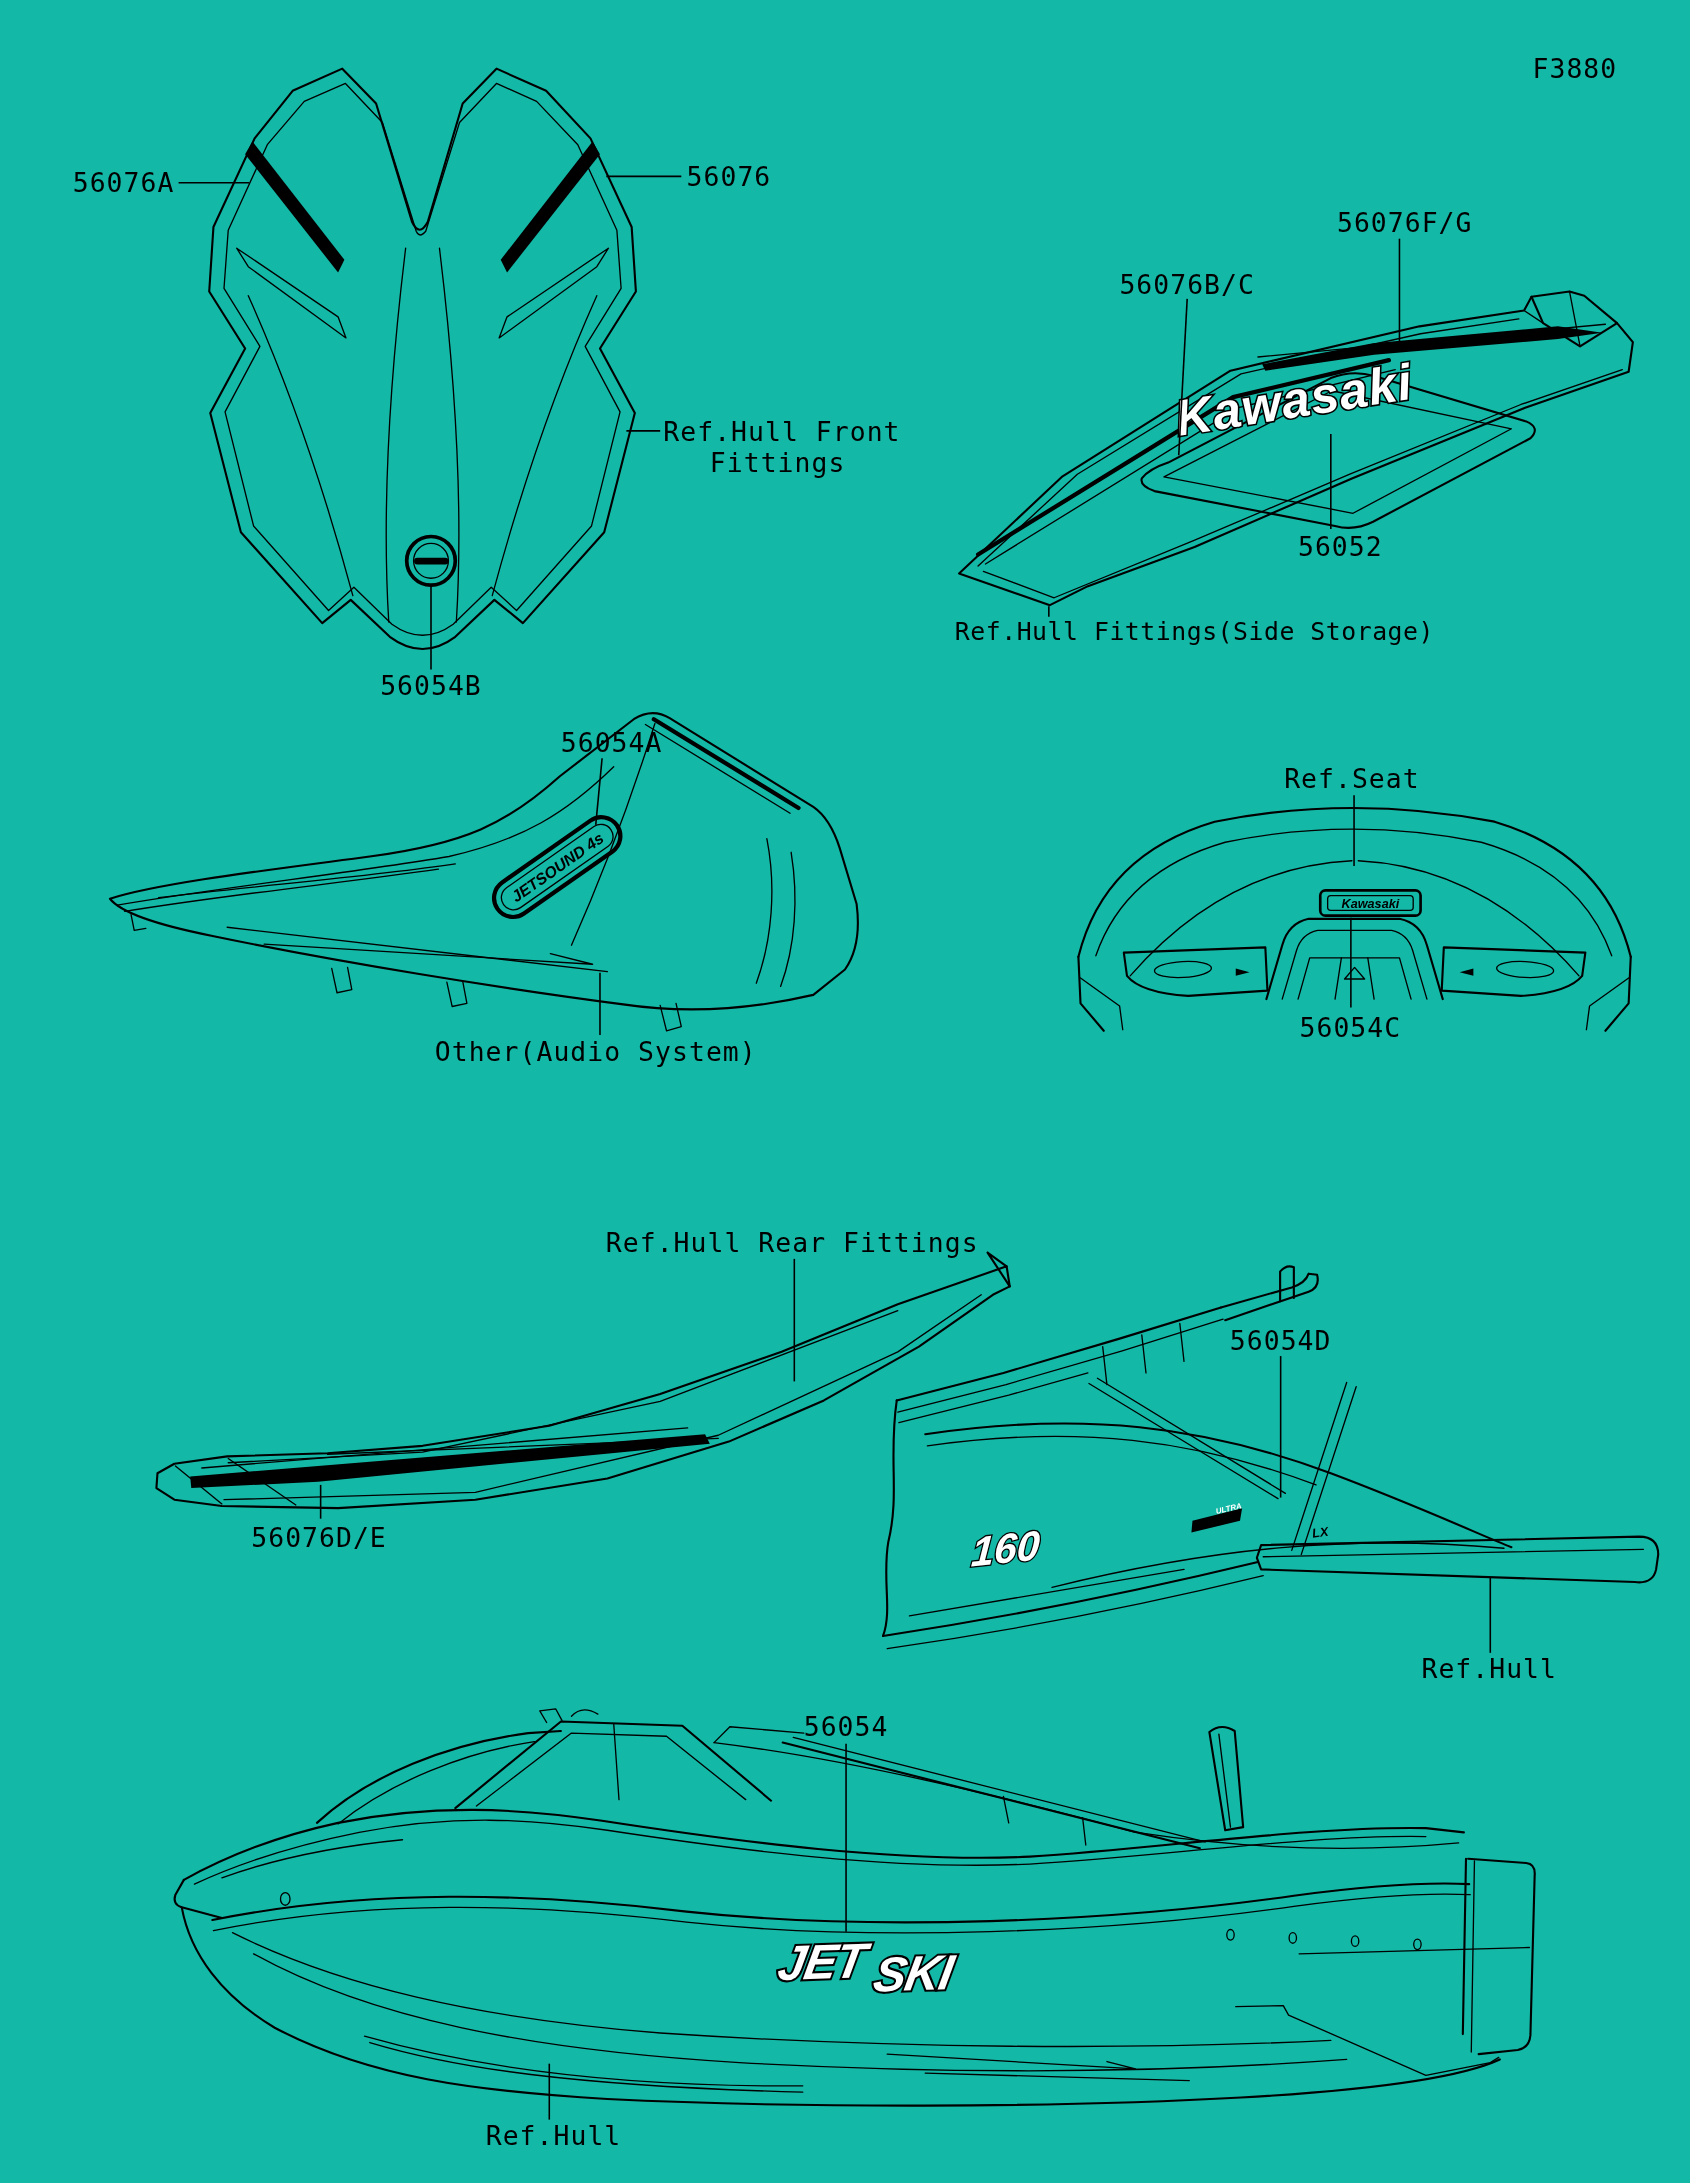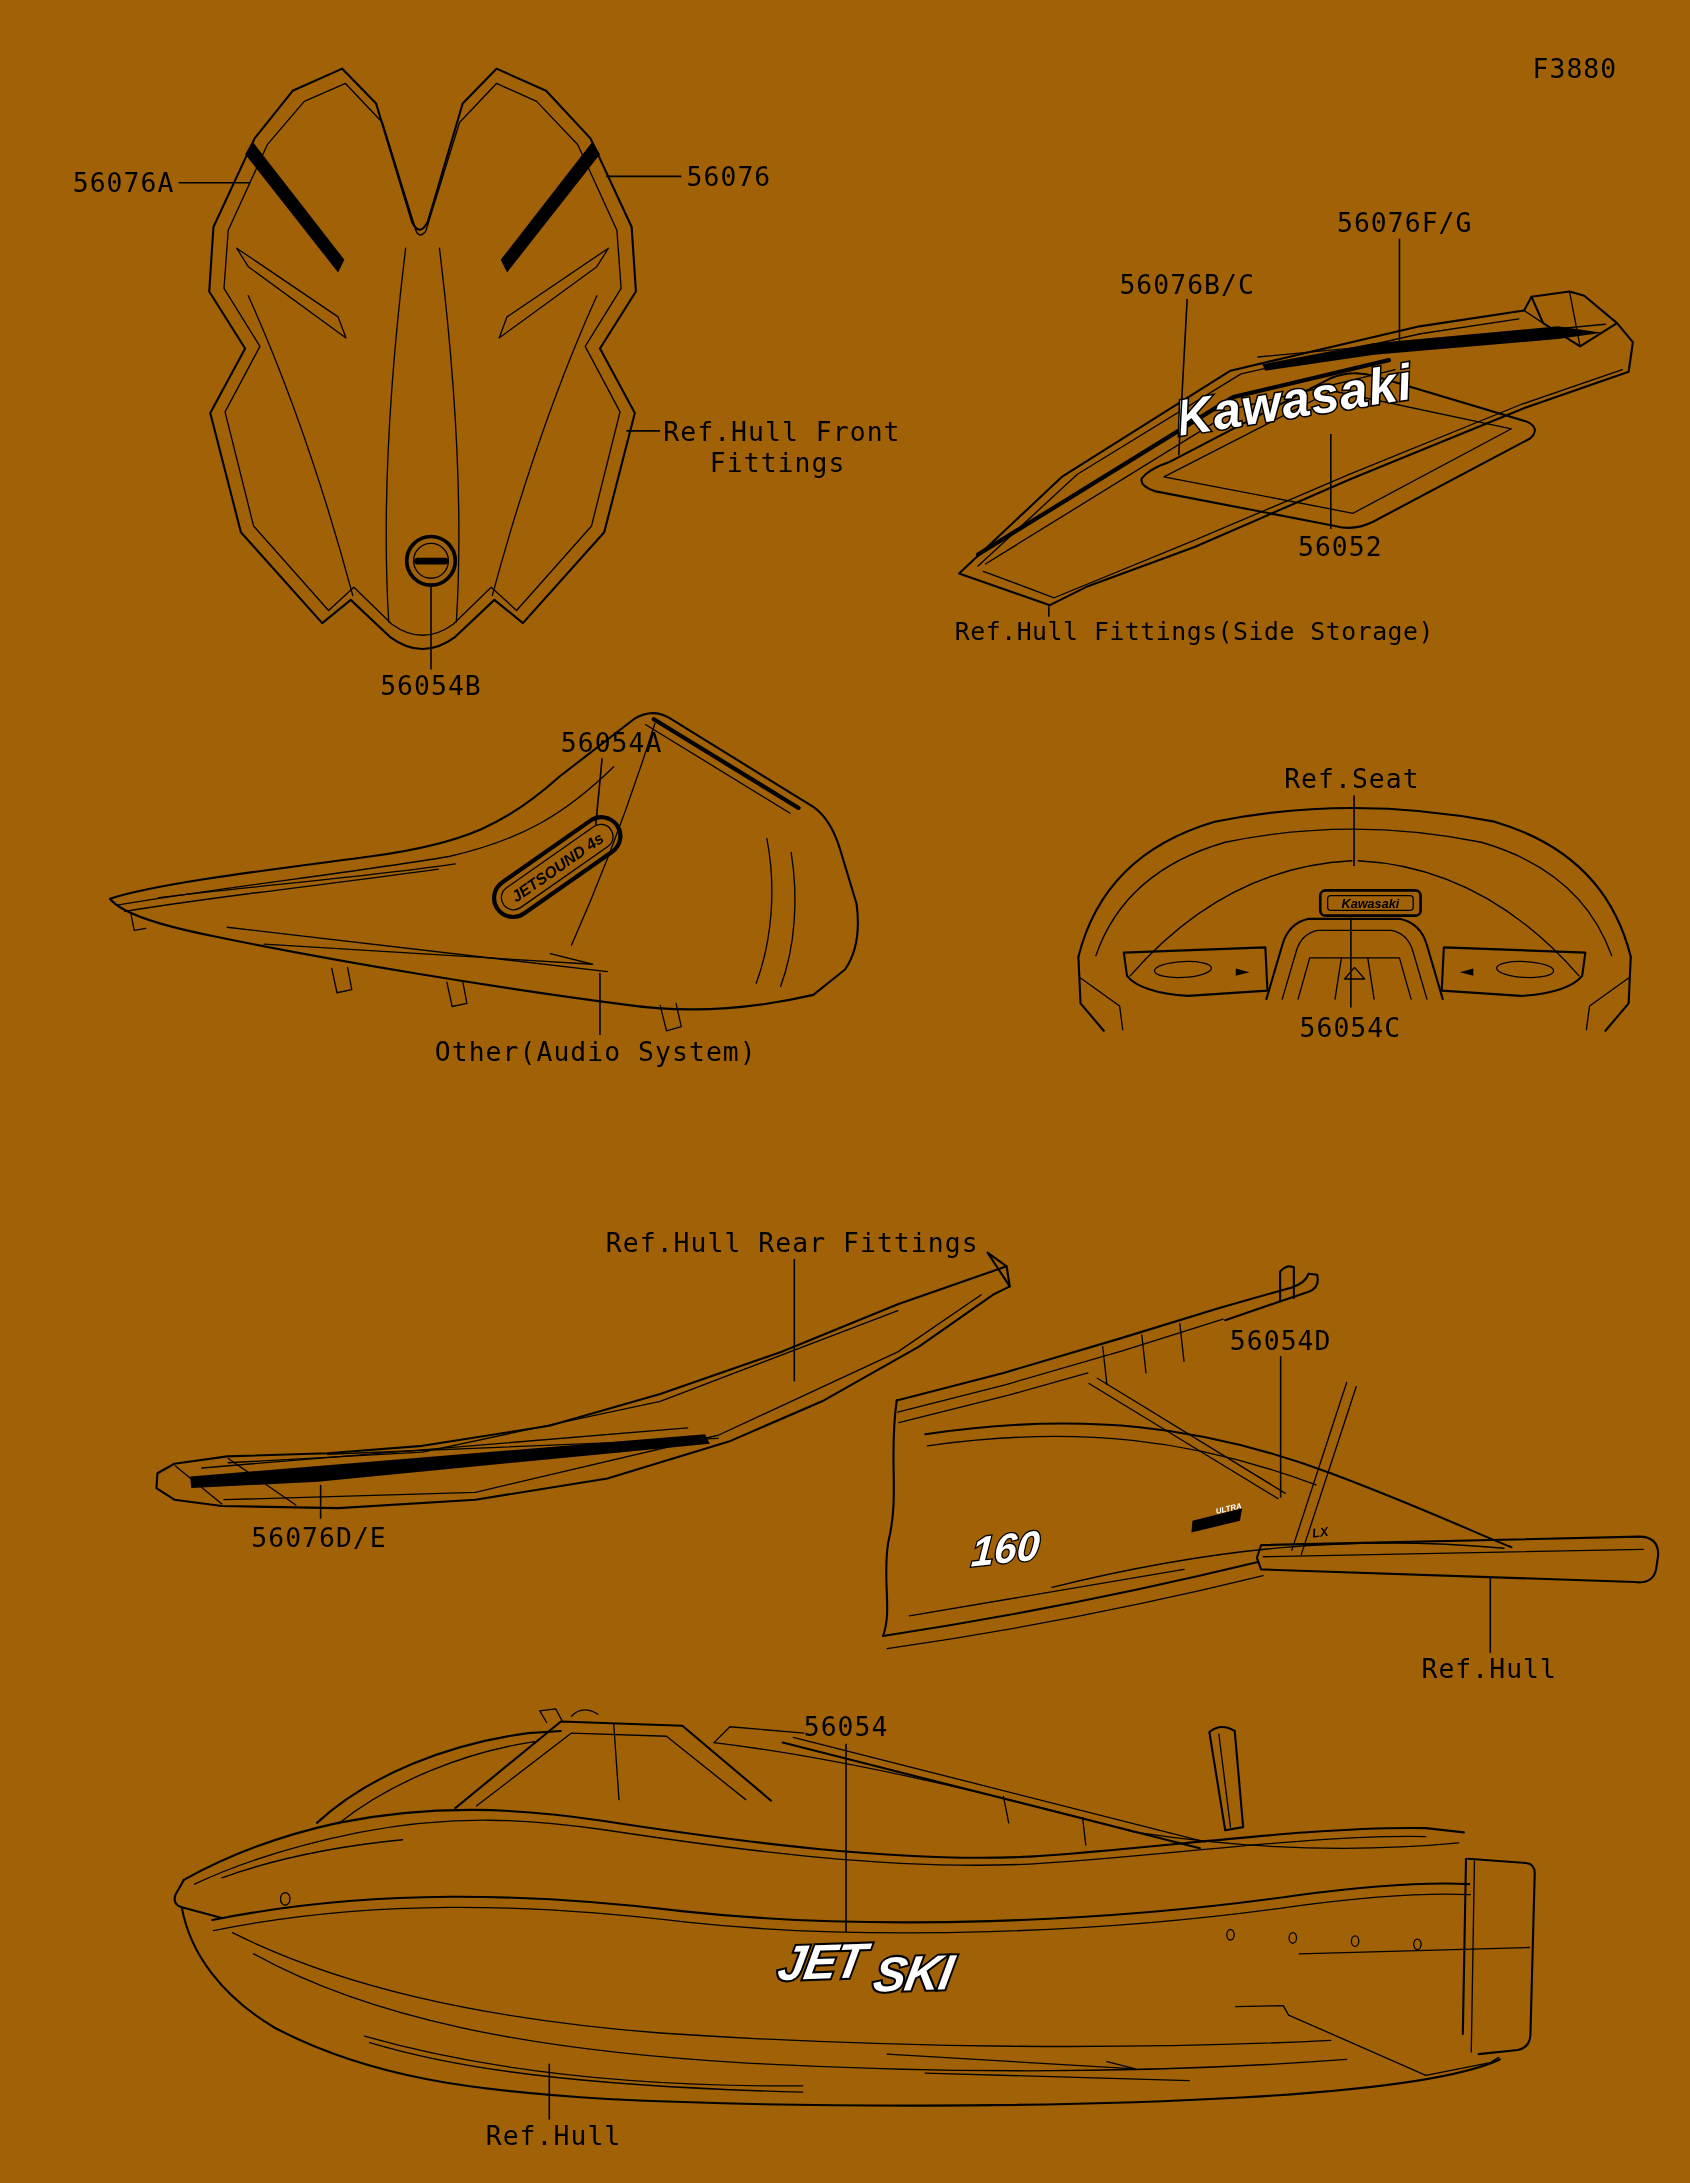--- a/index.html
+++ b/index.html
@@ -1,16 +1,16 @@
 <!DOCTYPE html>
 <html style="font-size:8.5px"><head>
 <meta charset="utf-8">
 <style>
   html,body{margin:0;padding:0;background:#ffffff;}
-  .page{position:relative;width:1690px;height:2183px;background:#a16207;overflow:hidden;}
+  .page{position:relative;width:1690px;height:2183px;background:#14b8a6;overflow:hidden;}
   svg{display:block;}
   .ln{fill:none;stroke:#000;stroke-width:4;stroke-linecap:round;stroke-linejoin:round;}
   .thin{fill:none;stroke:#000;stroke-width:2.5;stroke-linecap:round;stroke-linejoin:round;}
   .thick{fill:none;stroke:#000;stroke-width:8;stroke-linecap:round;stroke-linejoin:round;}
   .fillb{fill:#000;stroke:none;}
   .ldr{fill:none;stroke:#000;stroke-width:3;}
   .lbl{font-family:"DejaVu Sans Mono",monospace;font-size:50px;fill:#000;letter-spacing:2px;}
   .lbl-sm{font-family:"DejaVu Sans Mono",monospace;font-size:47px;fill:#000;letter-spacing:1px;}
   .logo{font-family:"Liberation Sans",sans-serif;font-weight:bold;font-style:italic;fill:#fff;stroke:#000;paint-order:stroke;}
   .logo-dark{font-family:"Liberation Sans",sans-serif;font-weight:bold;font-style:italic;fill:#000;stroke:none;}

